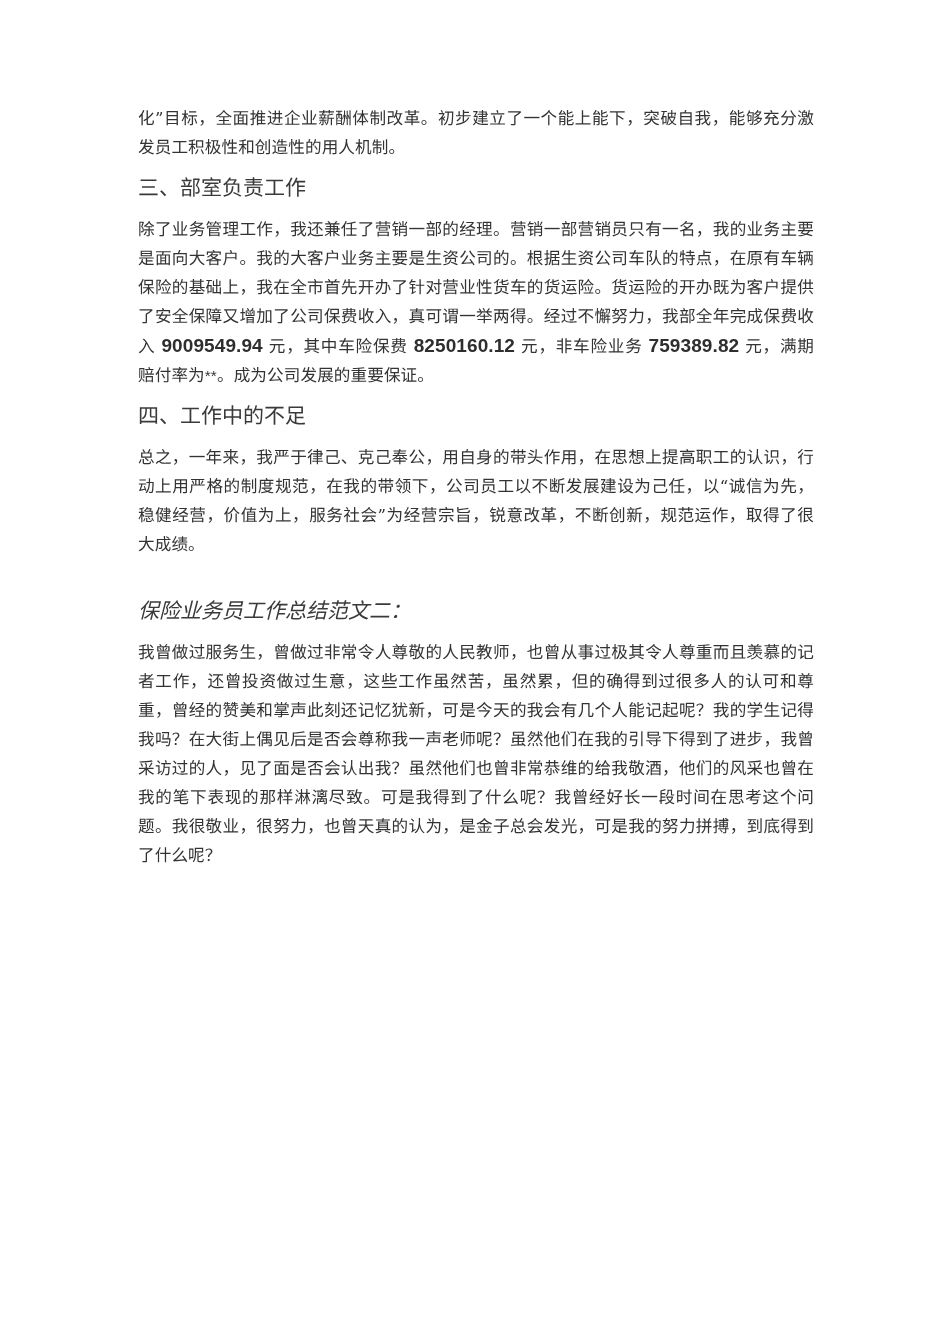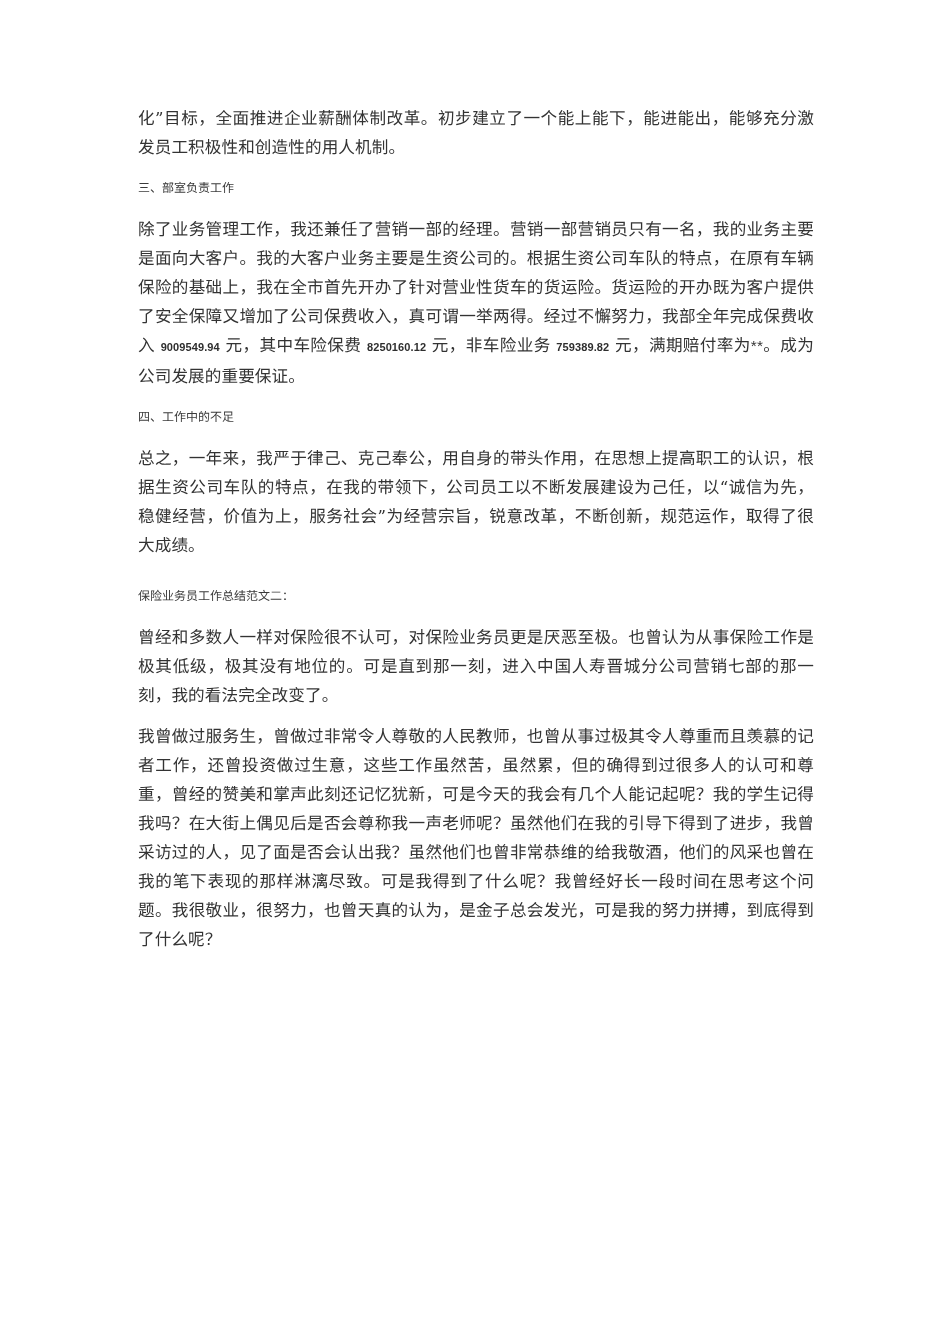--- a/index.html
+++ b/index.html
@@ -44,66 +44,66 @@
     word-break: break-all;
   }
 
   
   .para + .para {
     margin-top: 5px;
   }
 
   .heading {
     margin: 0 0 12px 0;
-    font-size: 12px;
+    font-size: 21px;
     line-height: 29px;
     text-align: left;
     color: #3a3a3a;
   }
 
   .heading + .para {
     margin-top: 5px;
   }
 
   
   .section-break {
-    margin-top: 22px;
+    margin-top: 38px;
+    font-style: italic;
   }
 
   .amount {
     font-family: "Liberation Sans", "DejaVu Sans", sans-serif;
-    font-size: 11px;
+    font-size: 19px;
     font-weight: 700;
     letter-spacing: 0.1px;
     color: #2e2e2e;
   }
 
   .stars {
     font-family: "Liberation Sans", "DejaVu Sans", sans-serif;
     font-size: 15.4px;
   }
 </style>
 </head>
 <body>
 
 <div id="page">
   <div id="doc-body">
 
-    <p class="para">化”目标，全面推进企业薪酬体制改革。初步建立了一个能上能下，能进能出，能够充分激发员工积极性和创造性的用人机制。</p>
+    <p class="para">化”目标，全面推进企业薪酬体制改革。初步建立了一个能上能下，突破自我，能够充分激发员工积极性和创造性的用人机制。</p>
 
     <p class="heading">三、部室负责工作</p>
 
     <p class="para"><span>除了业务管理工作，我还兼任了营销一部的经理。营销一部营销员只有一名，我的业务主要是面向大客户。我的大客户业务主要是生资公司的。根据生资公司车队的特点，在原有车辆保险的基础上，我在全市首先开办了针对营业性货车的货运险。货运险的开办既为客户提供了安全保障又增加了公司保费收入，真可谓一举两得。经过不懈努力，我部全年完成保费收入 </span><span class="amount">9009549.94</span><span> 元，其中车险保费 </span><span class="amount">8250160.12</span><span> 元，非车险业务 </span><span class="amount">759389.82</span><span> 元，满期赔付率为</span><span class="stars">**</span><span>。成为公司发展的重要保证。</span></p>
 
     <p class="heading">四、工作中的不足</p>
 
 
-    <p class="para">总之，一年来，我严于律己、克己奉公，用自身的带头作用，在思想上提高职工的认识，根据生资公司车队的特点，在我的带领下，公司员工以不断发展建设为己任，以“诚信为先，稳健经营，价值为上，服务社会”为经营宗旨，锐意改革，不断创新，规范运作，取得了很大成绩。</p>
+    <p class="para">总之，一年来，我严于律己、克己奉公，用自身的带头作用，在思想上提高职工的认识，行动上用严格的制度规范，在我的带领下，公司员工以不断发展建设为己任，以“诚信为先，稳健经营，价值为上，服务社会”为经营宗旨，锐意改革，不断创新，规范运作，取得了很大成绩。</p>
 
 
     <p class="heading section-break">保险业务员工作总结范文二：</p>
 
-    <p class="para">曾经和多数人一样对保险很不认可，对保险业务员更是厌恶至极。也曾认为从事保险工作是极其低级，极其没有地位的。可是直到那一刻，进入中国人寿晋城分公司营销七部的那一刻，我的看法完全改变了。</p>
 
     <p class="para">我曾做过服务生，曾做过非常令人尊敬的人民教师，也曾从事过极其令人尊重而且羡慕的记者工作，还曾投资做过生意，这些工作虽然苦，虽然累，但的确得到过很多人的认可和尊重，曾经的赞美和掌声此刻还记忆犹新，可是今天的我会有几个人能记起呢？我的学生记得我吗？在大街上偶见后是否会尊称我一声老师呢？虽然他们在我的引导下得到了进步，我曾采访过的人，见了面是否会认出我？虽然他们也曾非常恭维的给我敬酒，他们的风采也曾在我的笔下表现的那样淋漓尽致。可是我得到了什么呢？我曾经好长一段时间在思考这个问题。我很敬业，很努力，也曾天真的认为，是金子总会发光，可是我的努力拼搏，到底得到了什么呢？</p>
 
   </div>
 </div>
 
 </body></html>

